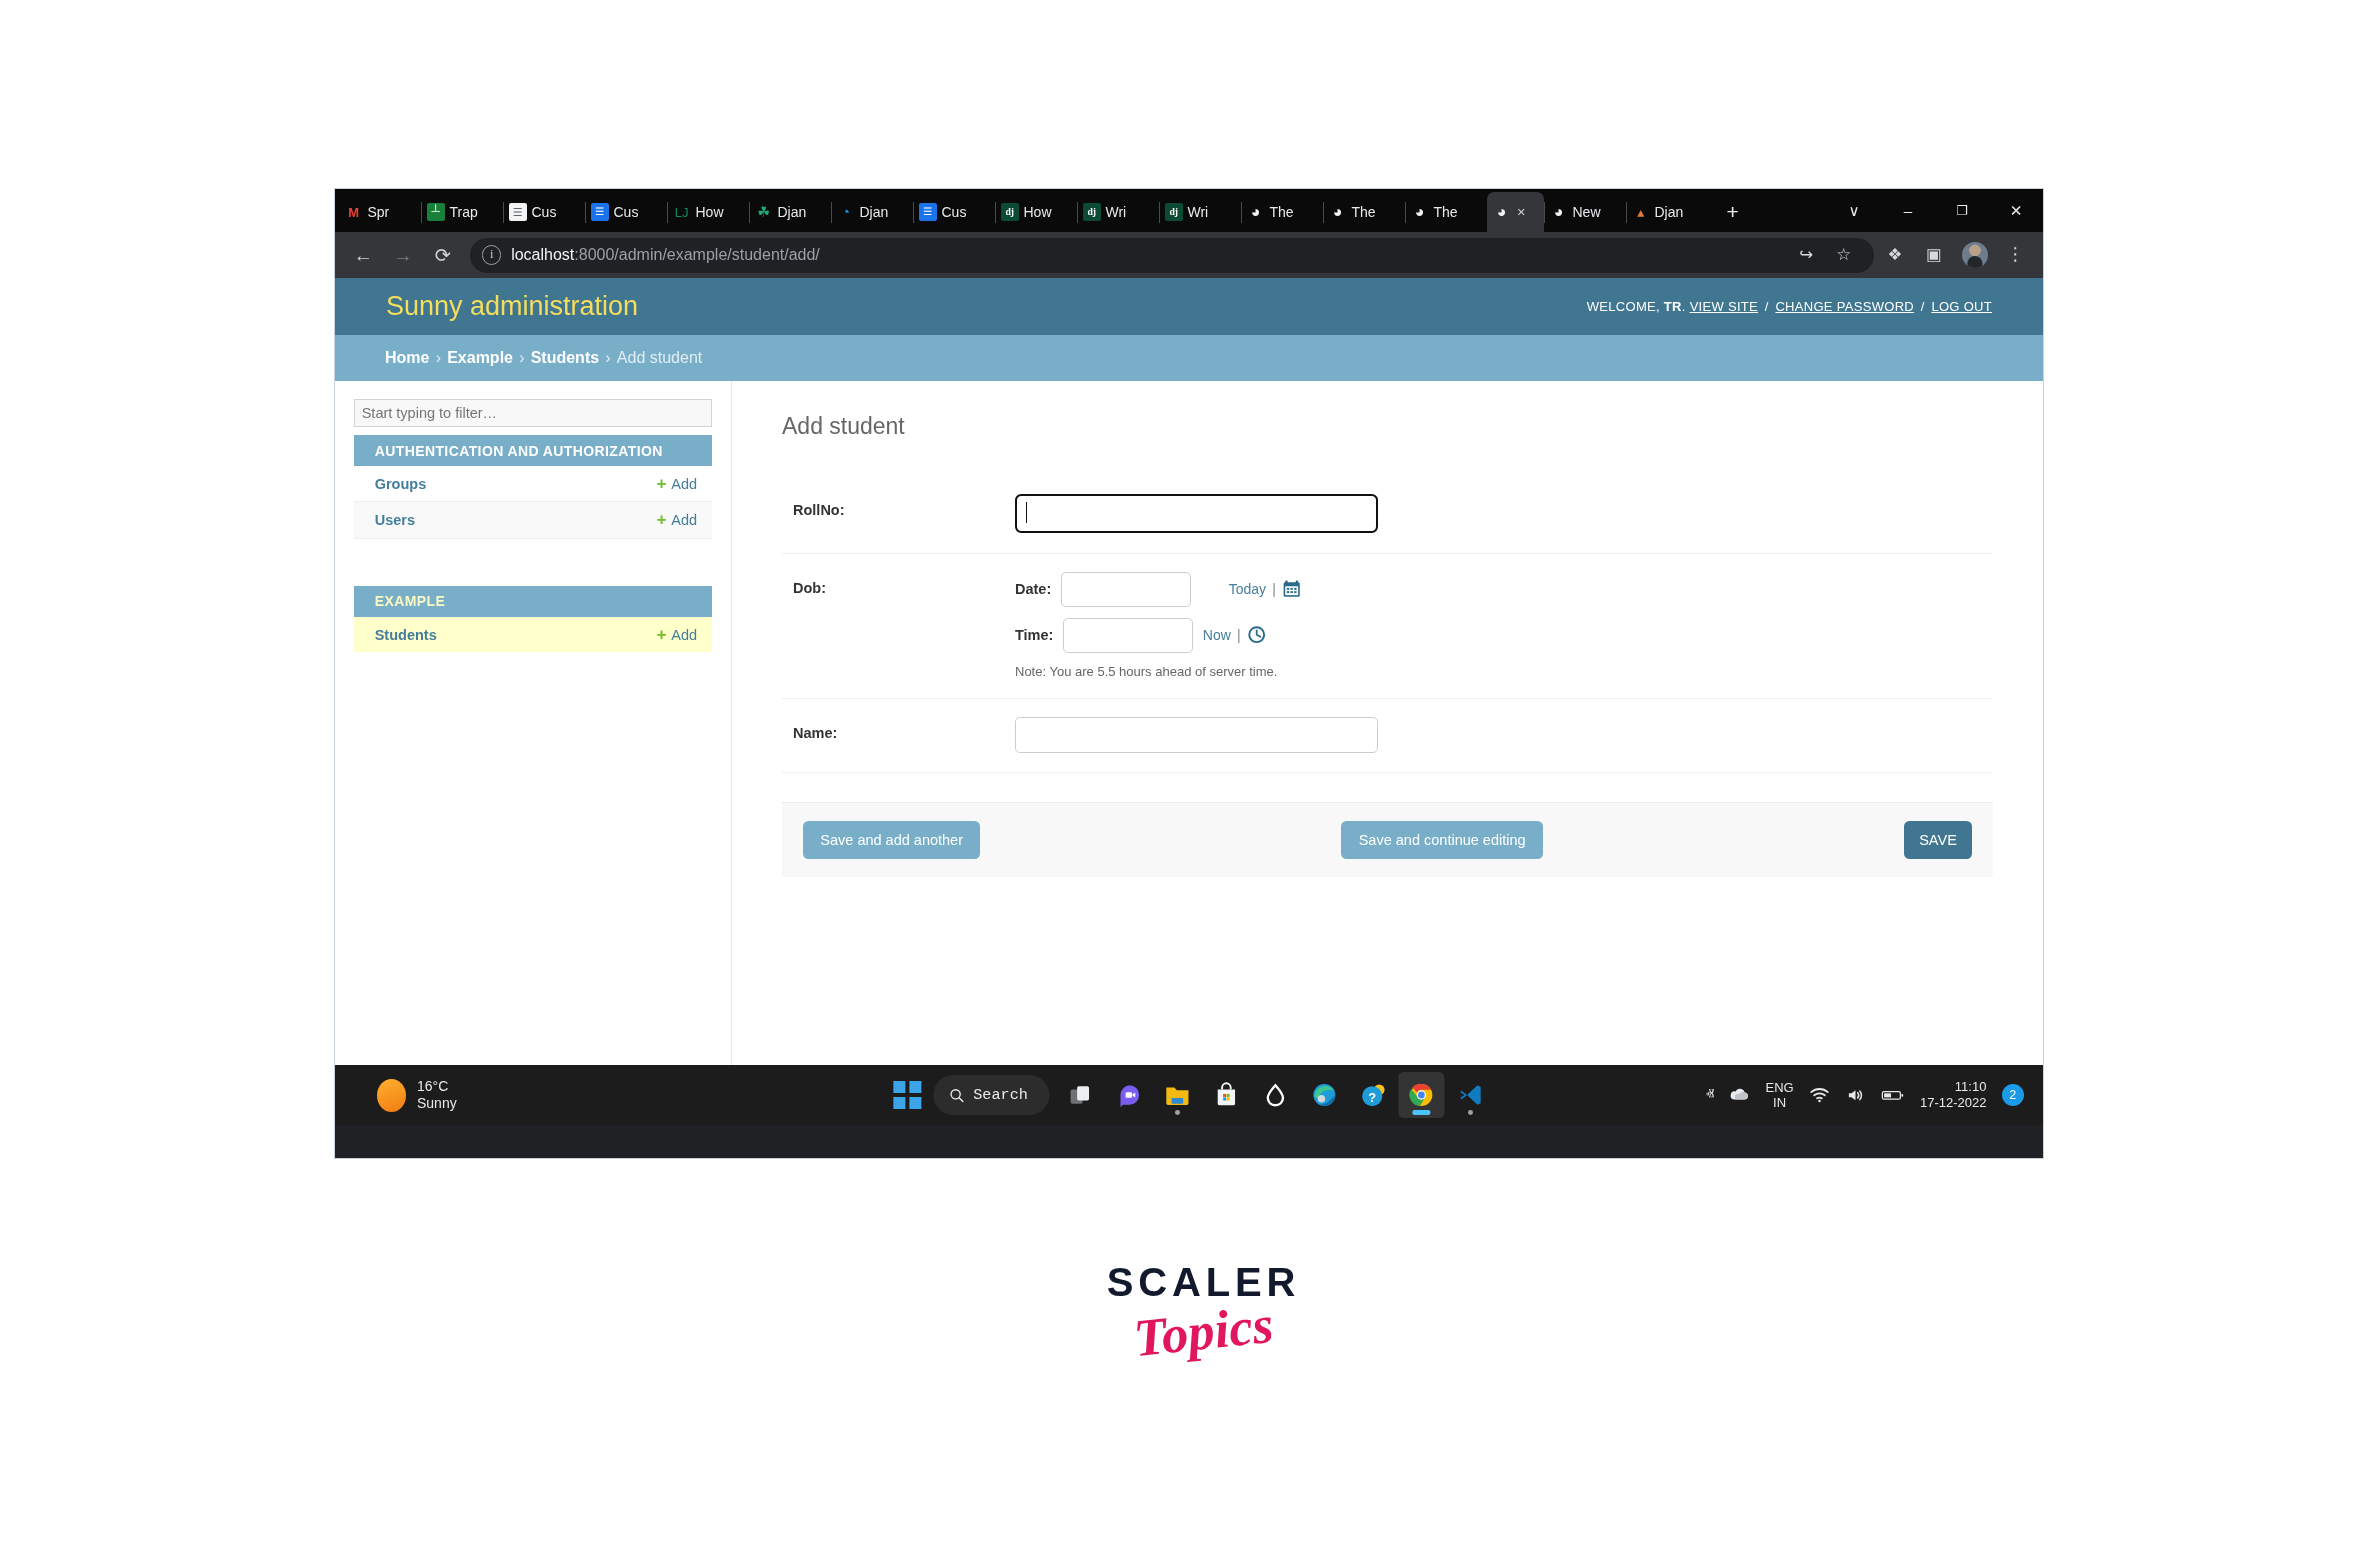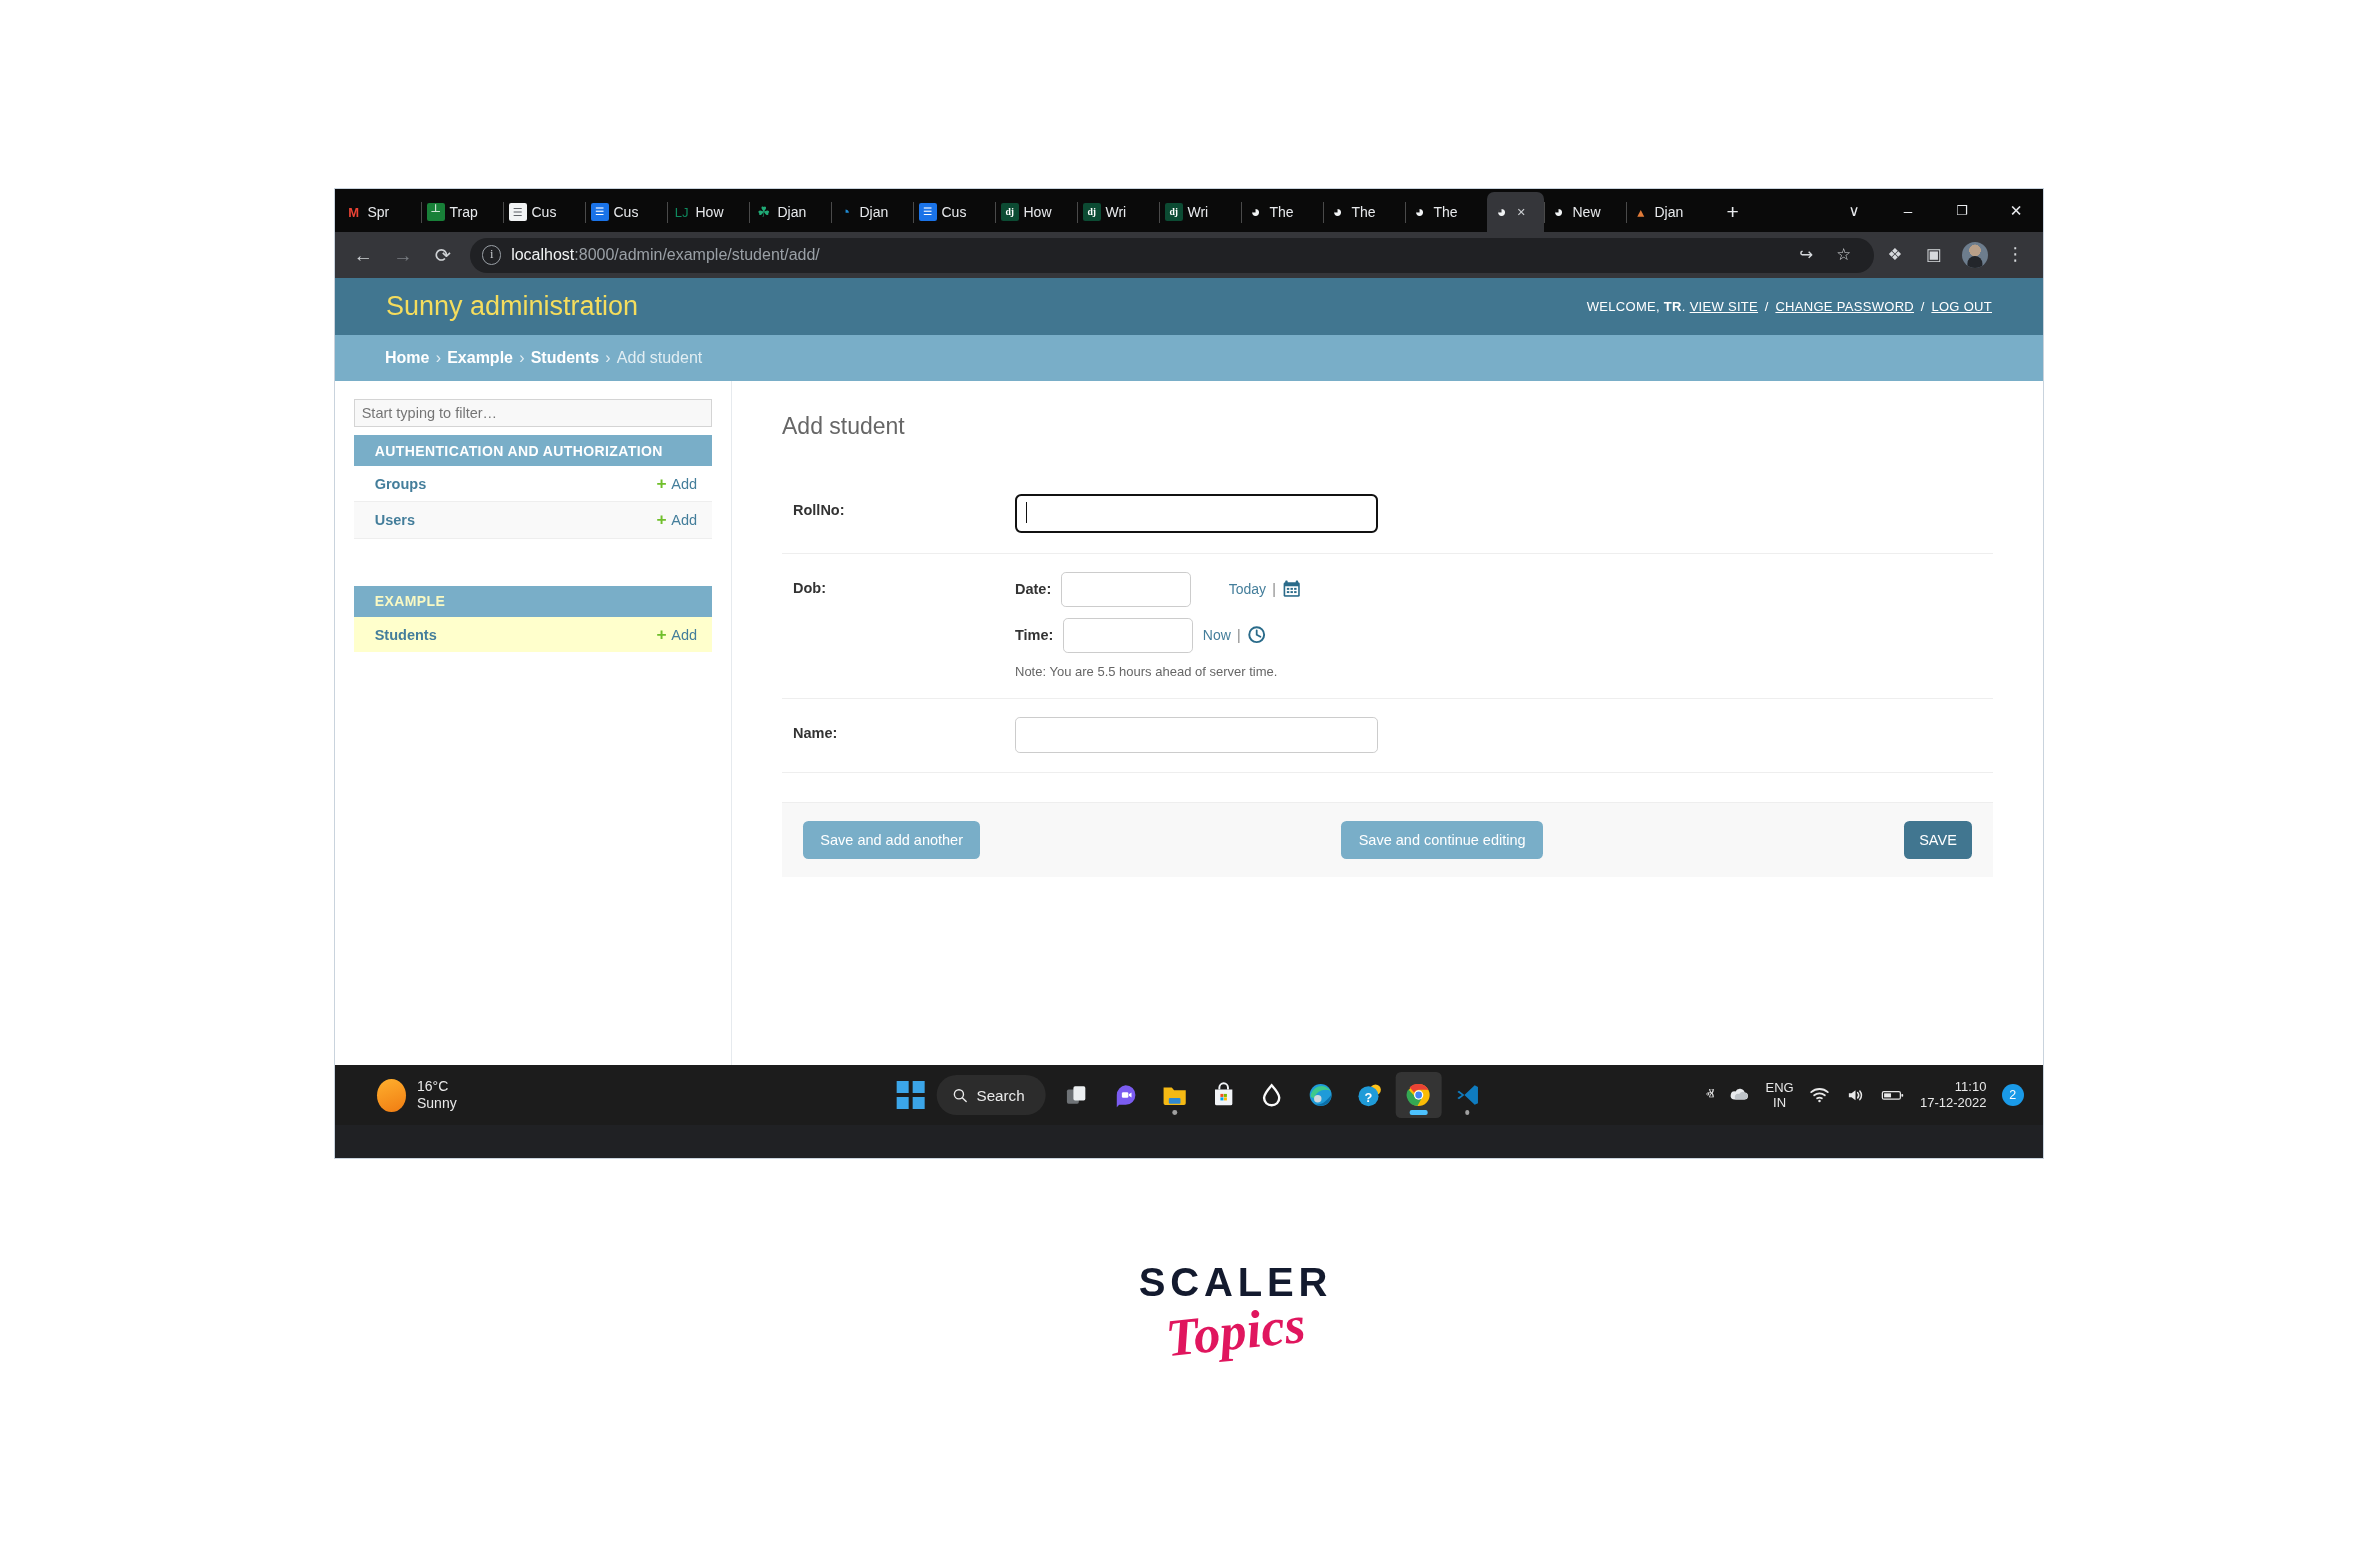--- a/index.html
+++ b/index.html
@@ -457,20 +457,21 @@
   .search-pill {
     height: 40px;
     border-radius: 20px;
     background: #2c2c2c;
     display: flex; align-items: center;
     gap: 8.3px;
     padding: 0 21px 0 15.2px;
     color: #eaeaea;
     font-size: 15.2px;
     margin-right: 5.5px;
+    font-family: Liberation Mono, monospace;
   }
   .win-logo {
     width: 28px; height: 28px;
     display: grid;
     grid-template-columns: 1fr 1fr;
     grid-template-rows: 1fr 1fr;
     gap: 3.5px;
   }
   .win-logo i { background: #3ba5e8; display: block; }
 
@@ -490,21 +491,21 @@
     border-radius: 50%;
     background: #1a9ae8;
     color: #fff;
     font-size: 12.5px;
     display: flex; align-items: center; justify-content: center;
   }
 
   
   .scaler-logo {
     position: absolute;
-    left: 1090px; top: 1260px;
+    left: 1058px; top: 1260px;
     width: 291px;
     text-align: center;
   }
   .scaler-word {
     font-size: 40px;
     font-weight: bold;
     letter-spacing: 4.8px;
     color: #131a2e;
     font-family: "Liberation Sans", sans-serif;
   }

